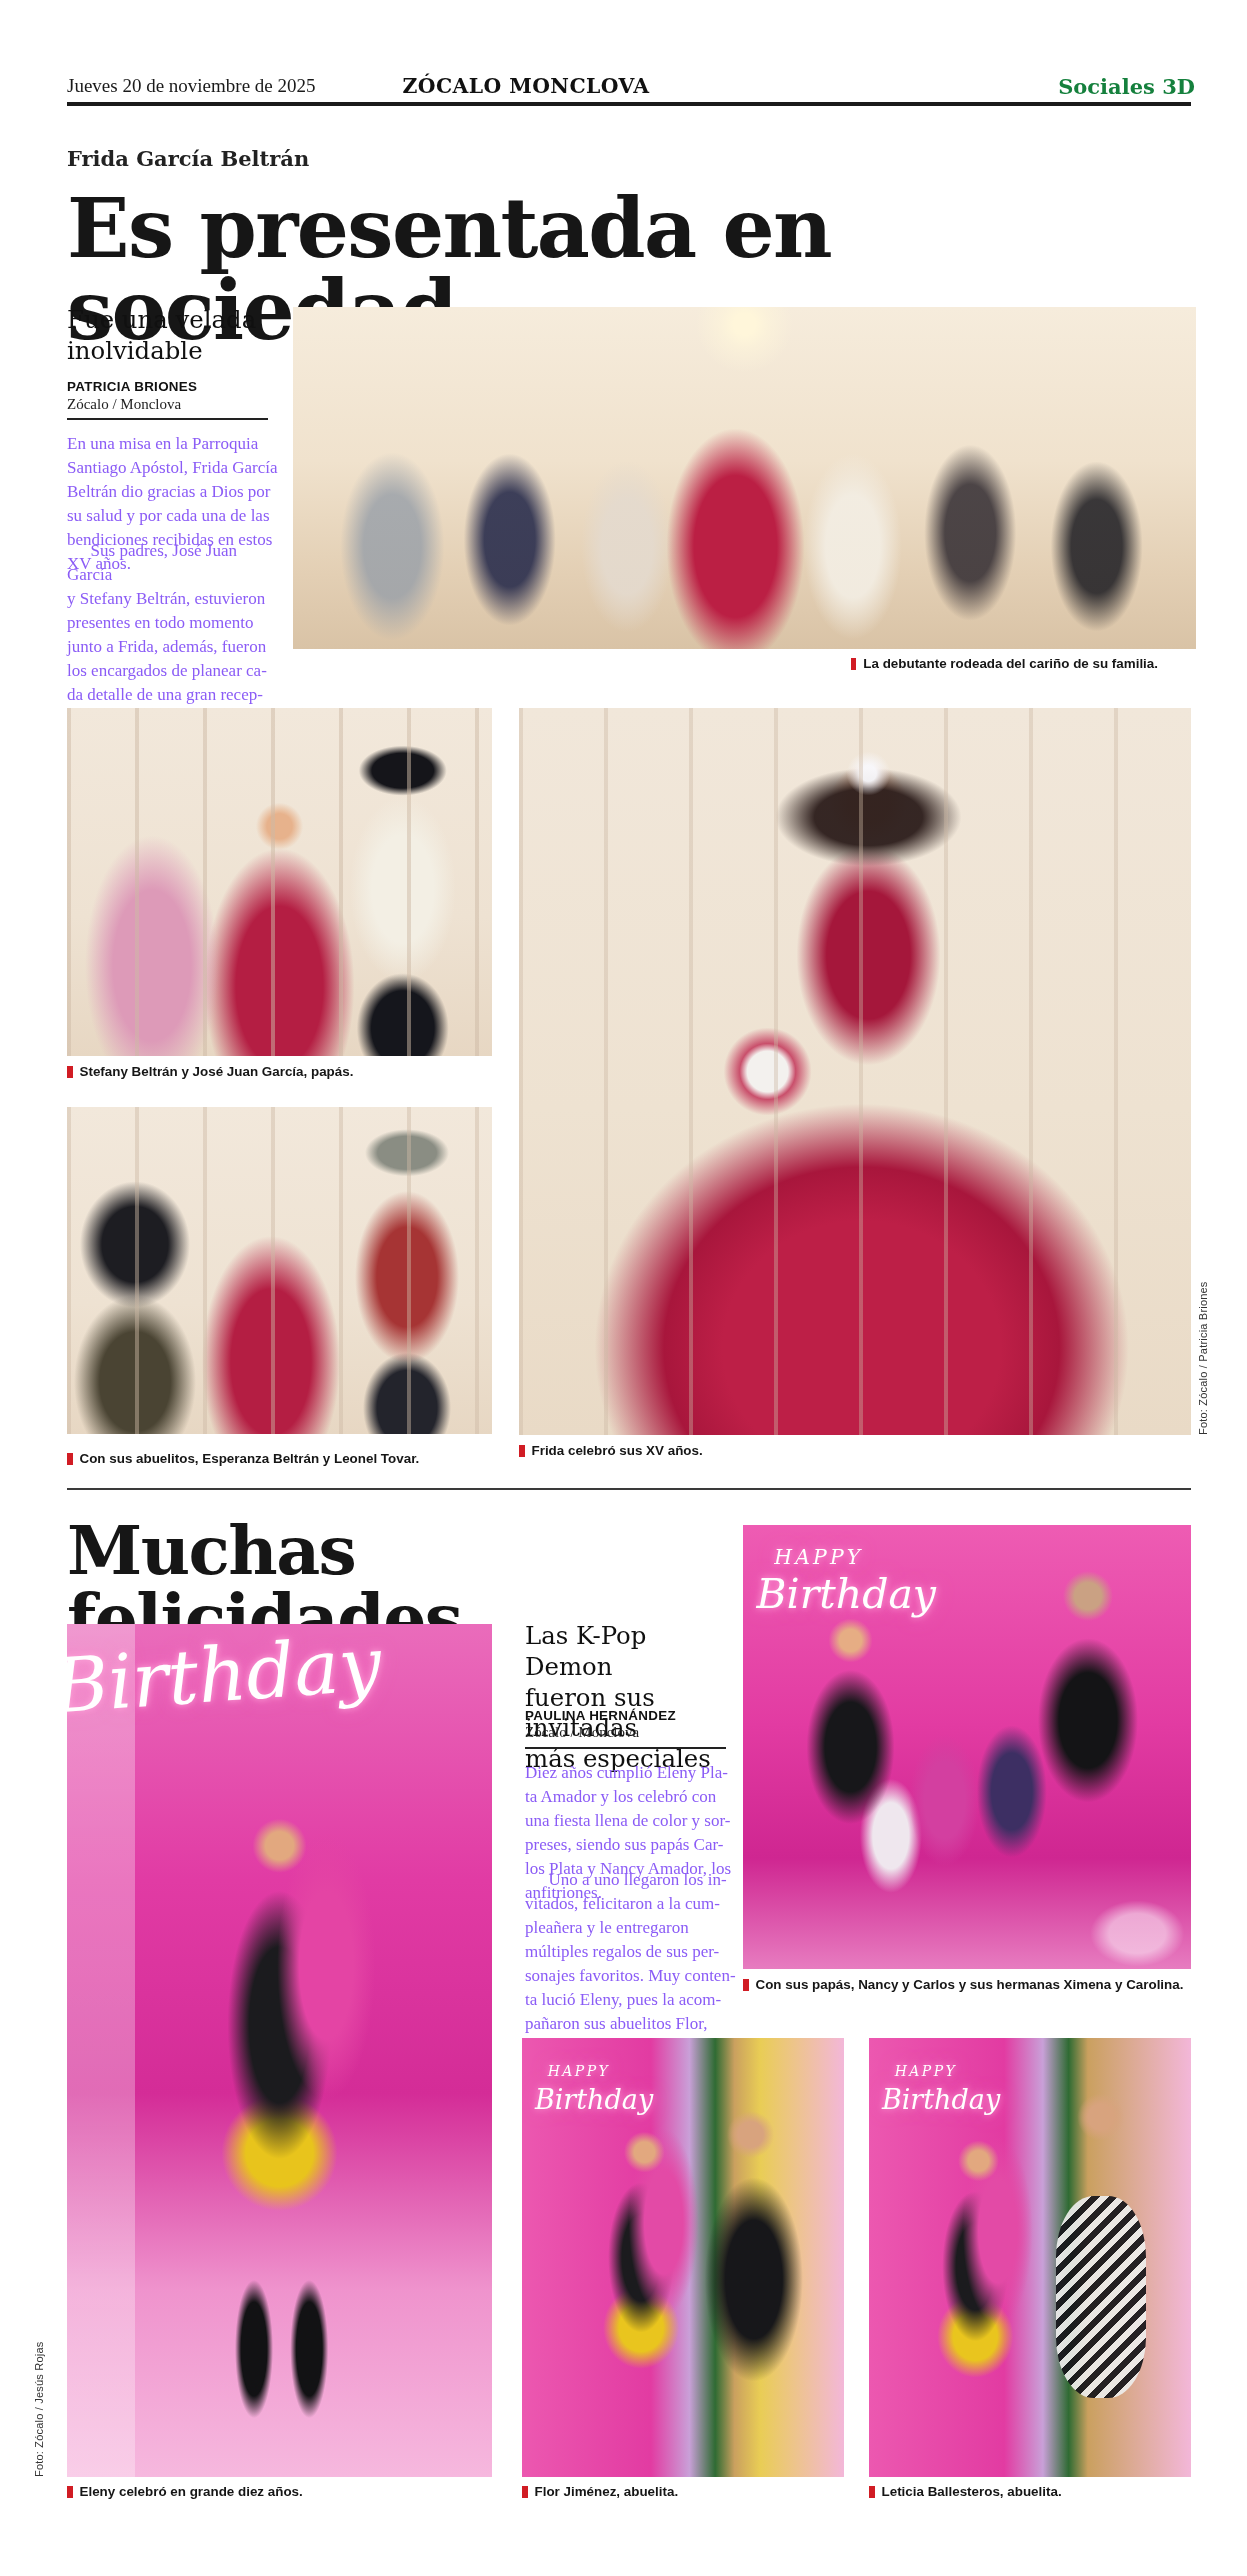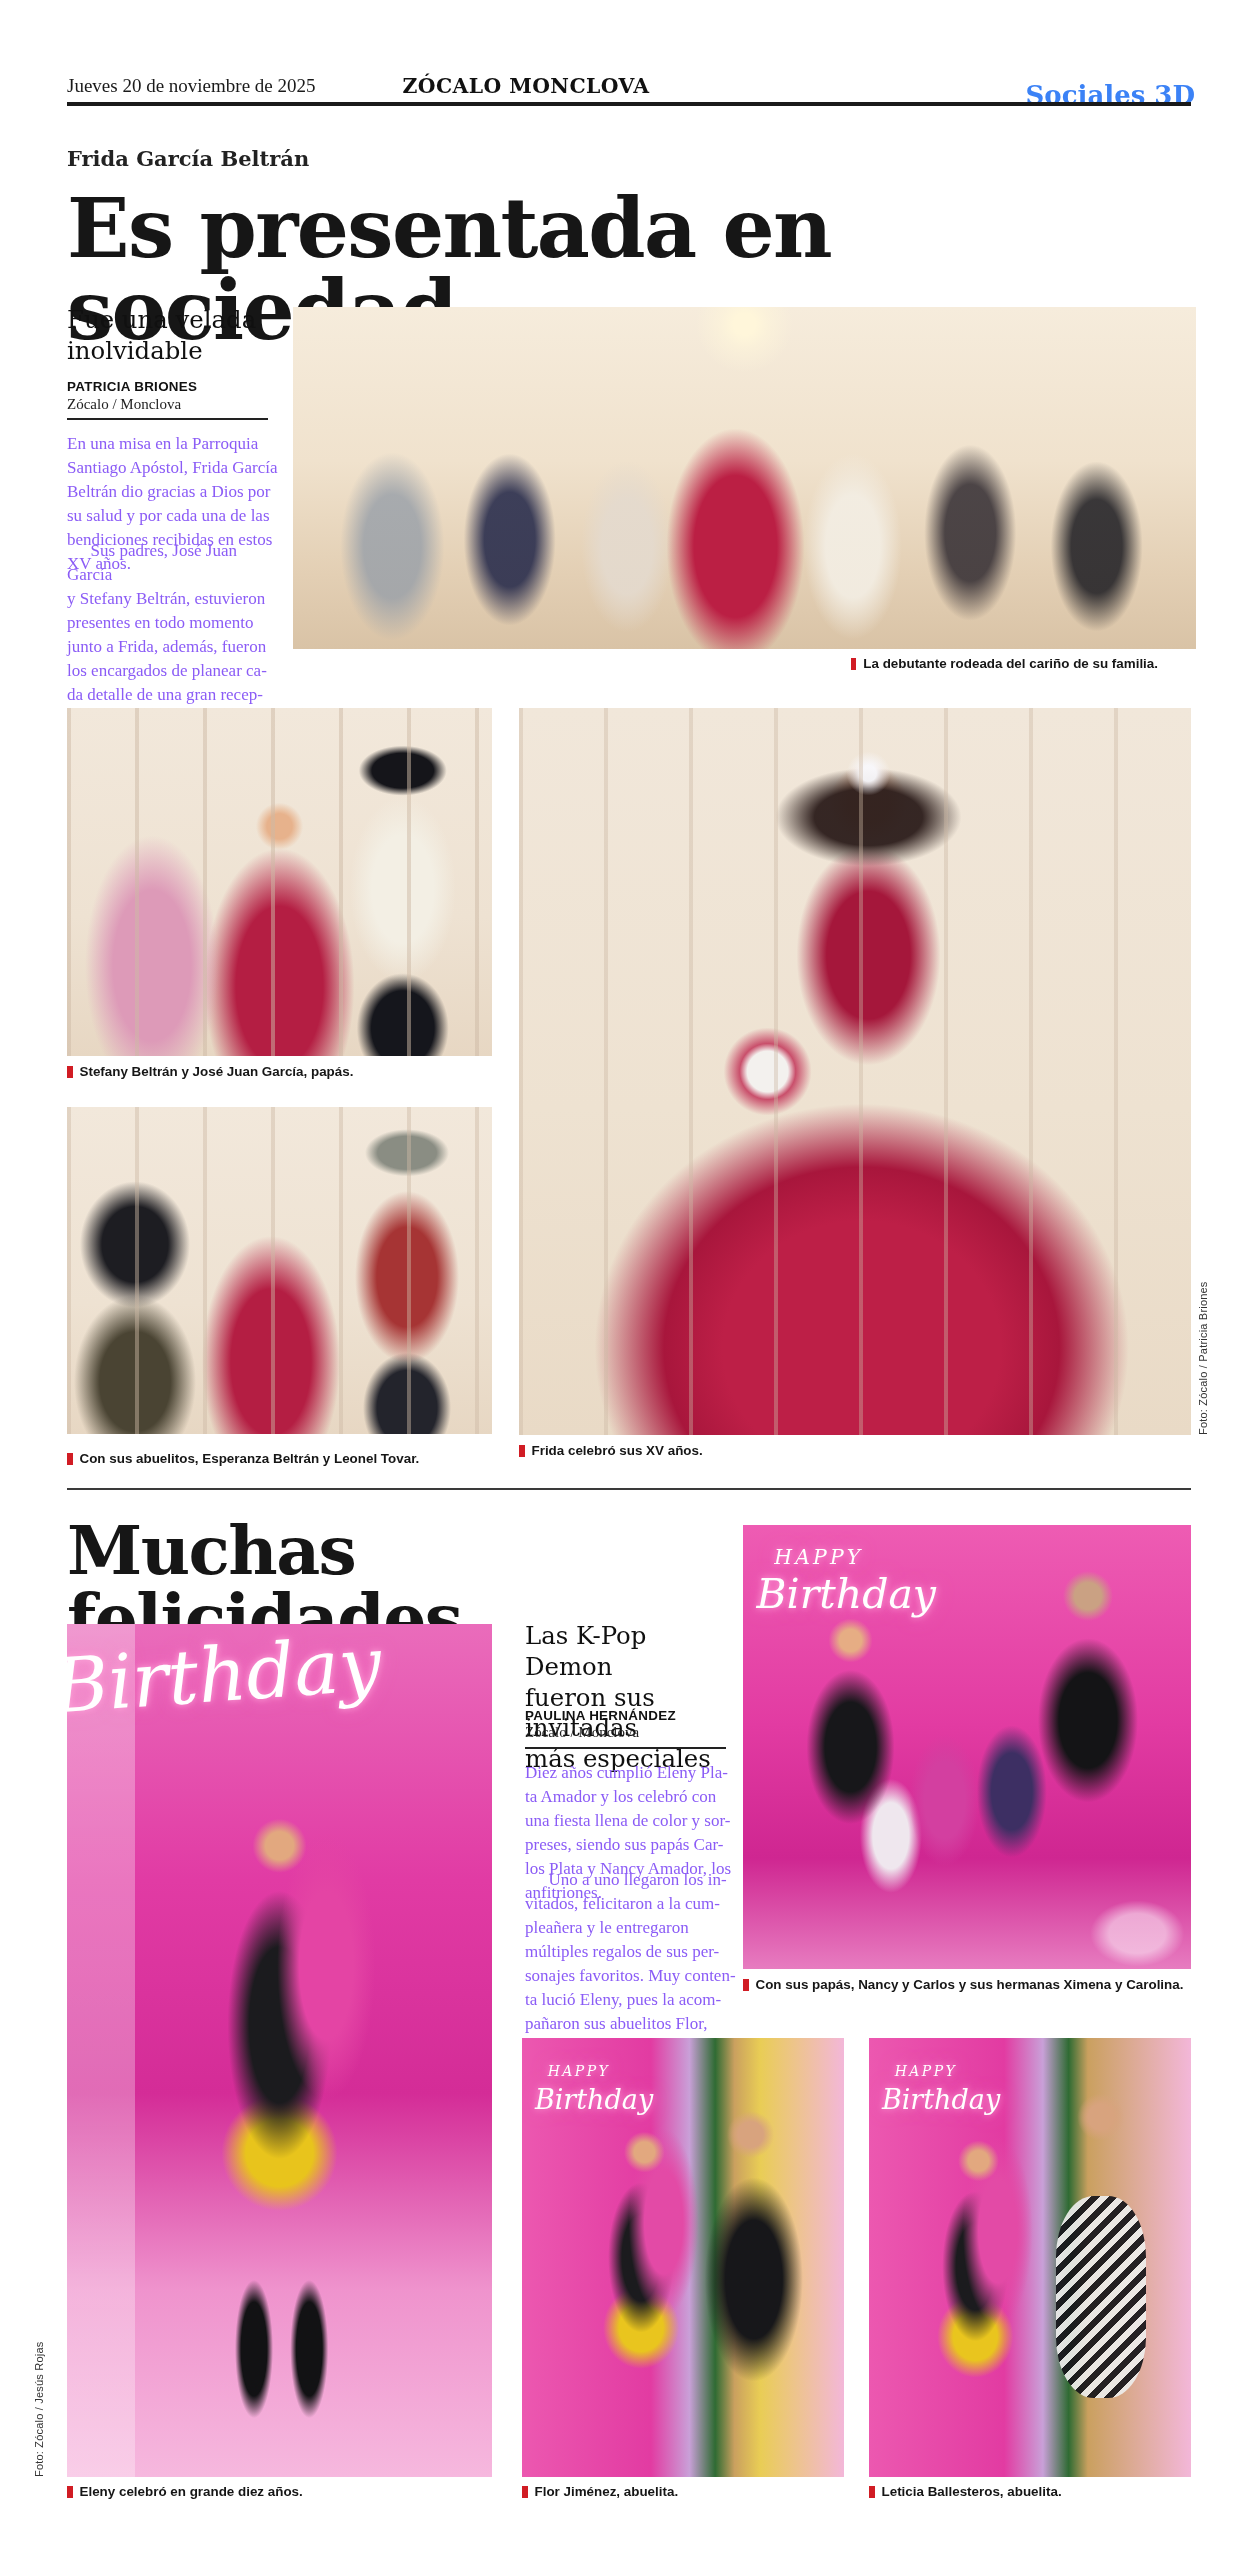--- a/index.html
+++ b/index.html
@@ -4,21 +4,21 @@
 <style>
   html,body{margin:0;padding:0;background:#ffffff;}
   #page{position:relative;width:1248px;height:2576px;background:#fff;overflow:hidden;
         font-family:"Liberation Serif",serif;color:#141414;}
   .abs{position:absolute;}
   .ml{white-space:pre-line;}
 
   
   .hdr-date{font-size:19px;color:#1a1a1a;}
   .masthead{font-family:"DejaVu Serif",serif;font-weight:bold;font-size:20.4px;letter-spacing:0.4px;color:#111;}
-  .section-lbl{font-family:"DejaVu Serif",serif;font-weight:bold;font-size:26px;color:#3b82f6;margin-top:6px;}
+  .section-lbl{font-family:"DejaVu Serif",serif;font-weight:bold;font-size:21px;color:#15803d;}
   .hdr-rule{background:#1a1a1a;height:3.9px;}
 
   
   .kicker{font-family:"DejaVu Serif",serif;font-weight:bold;font-size:21px;color:#222;}
   .h1{font-family:"DejaVu Serif",serif;font-weight:bold;color:#161616;letter-spacing:-1.6px;line-height:1;}
   .subhead{font-family:"DejaVu Serif",serif;font-size:24.4px;line-height:1.26;color:#101010;}
   .byname{font-family:"Liberation Sans",sans-serif;font-weight:bold;font-size:13.4px;letter-spacing:0.3px;color:#111;}
   .byagency{font-size:15px;color:#222;}
   .byrule{background:#222;height:1.6px;}
   .bodytxt{font-size:17px;line-height:24px;color:#8b5cf6;}

